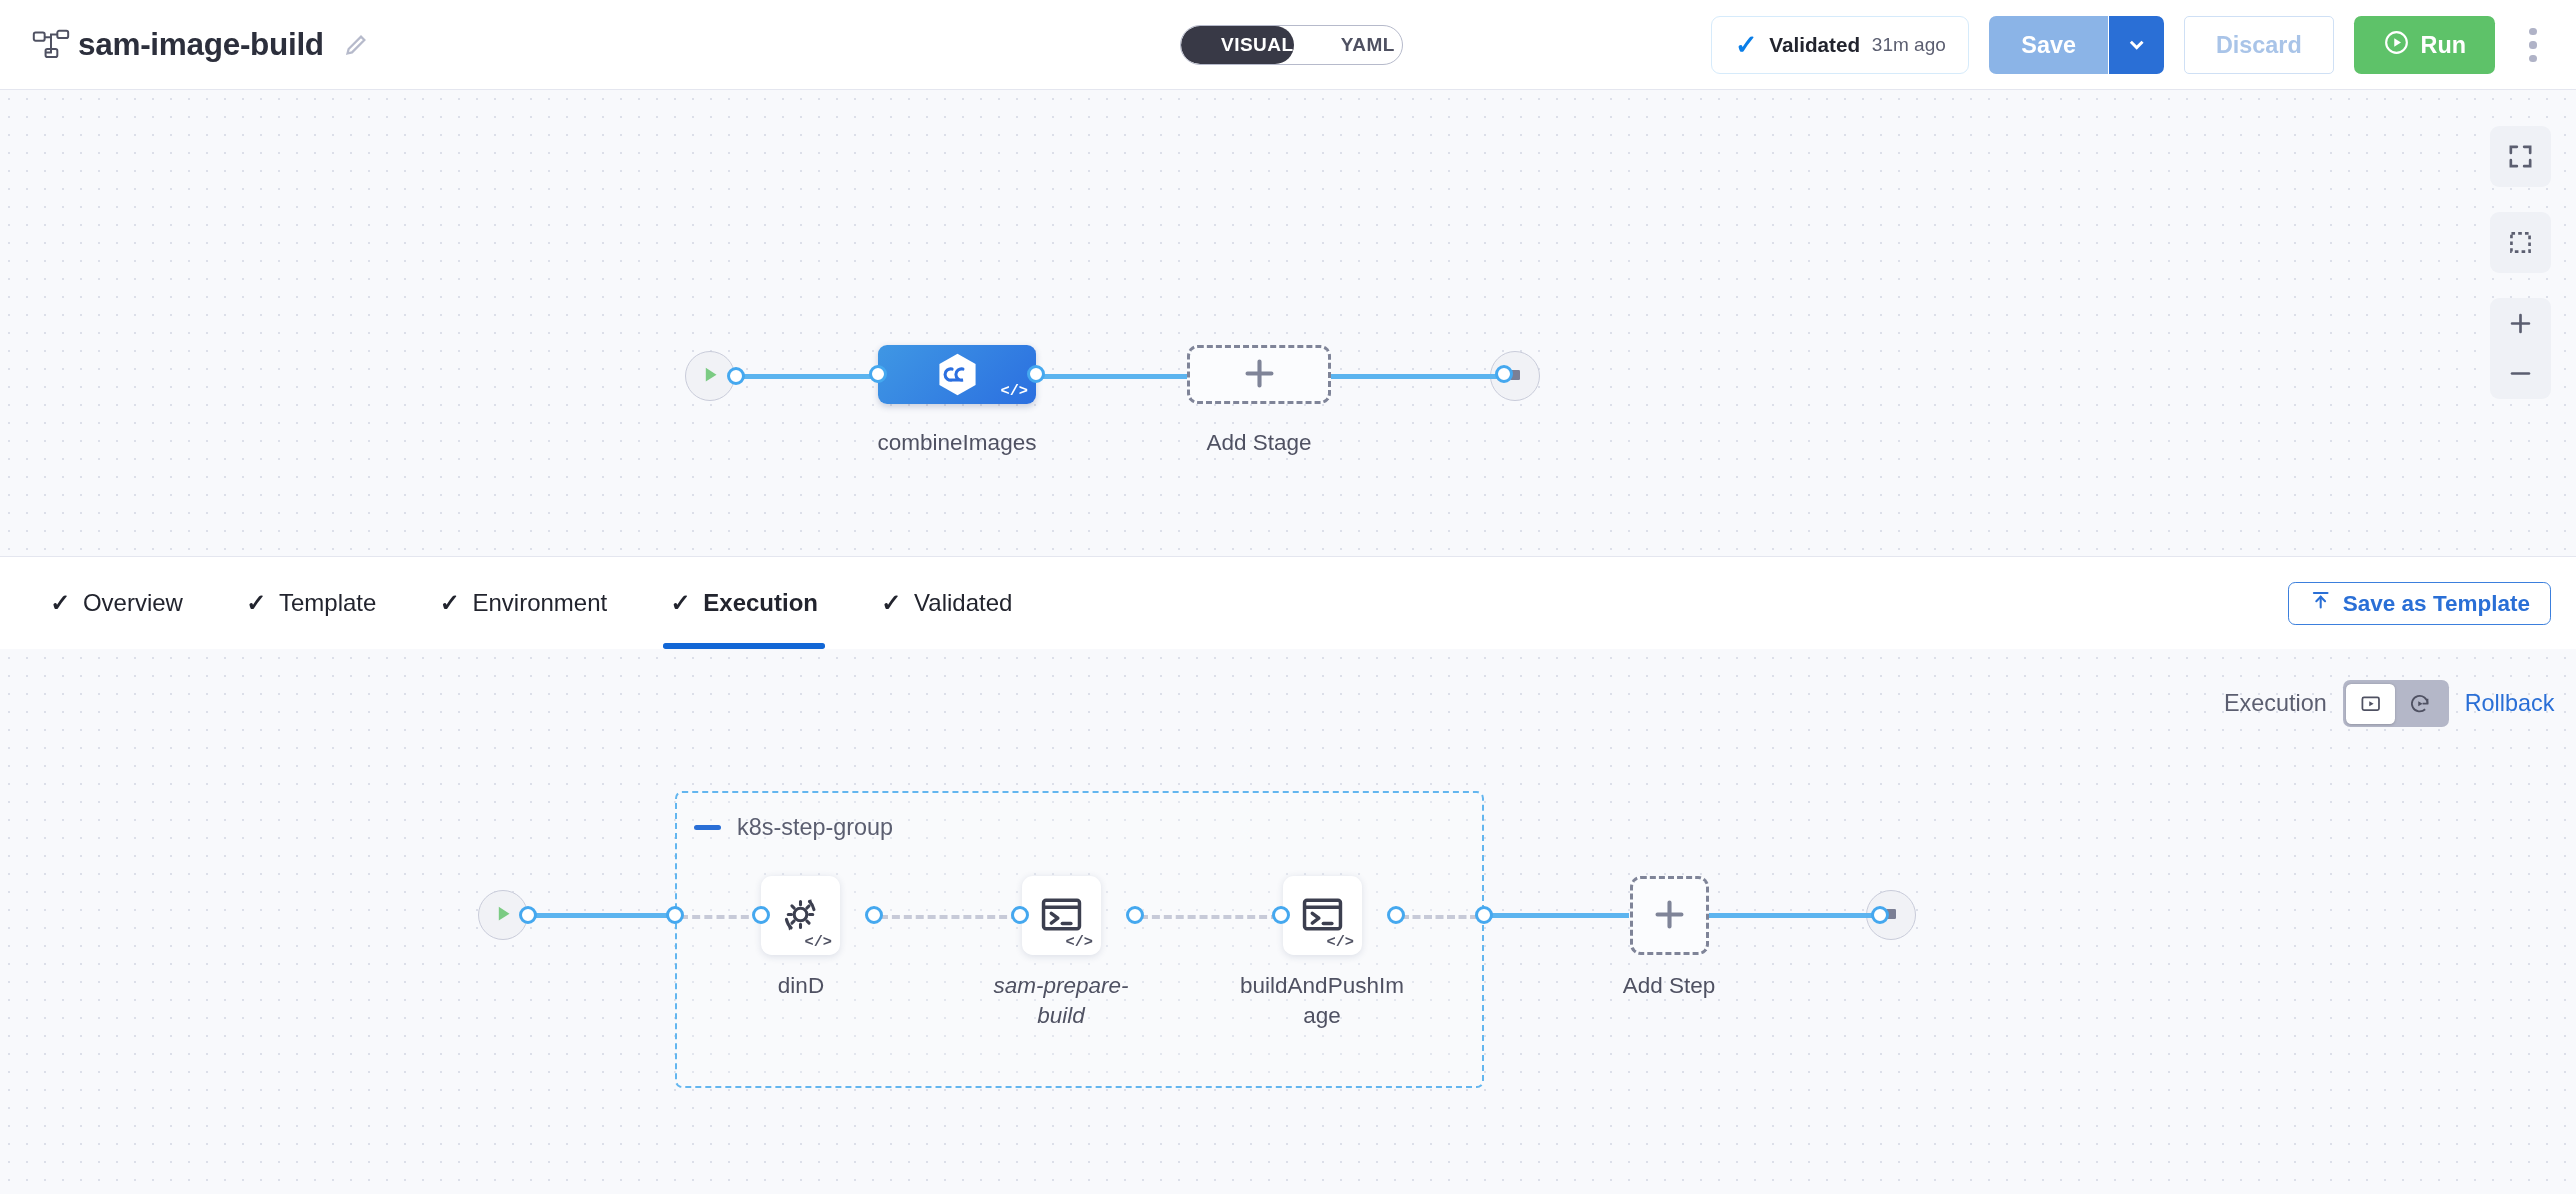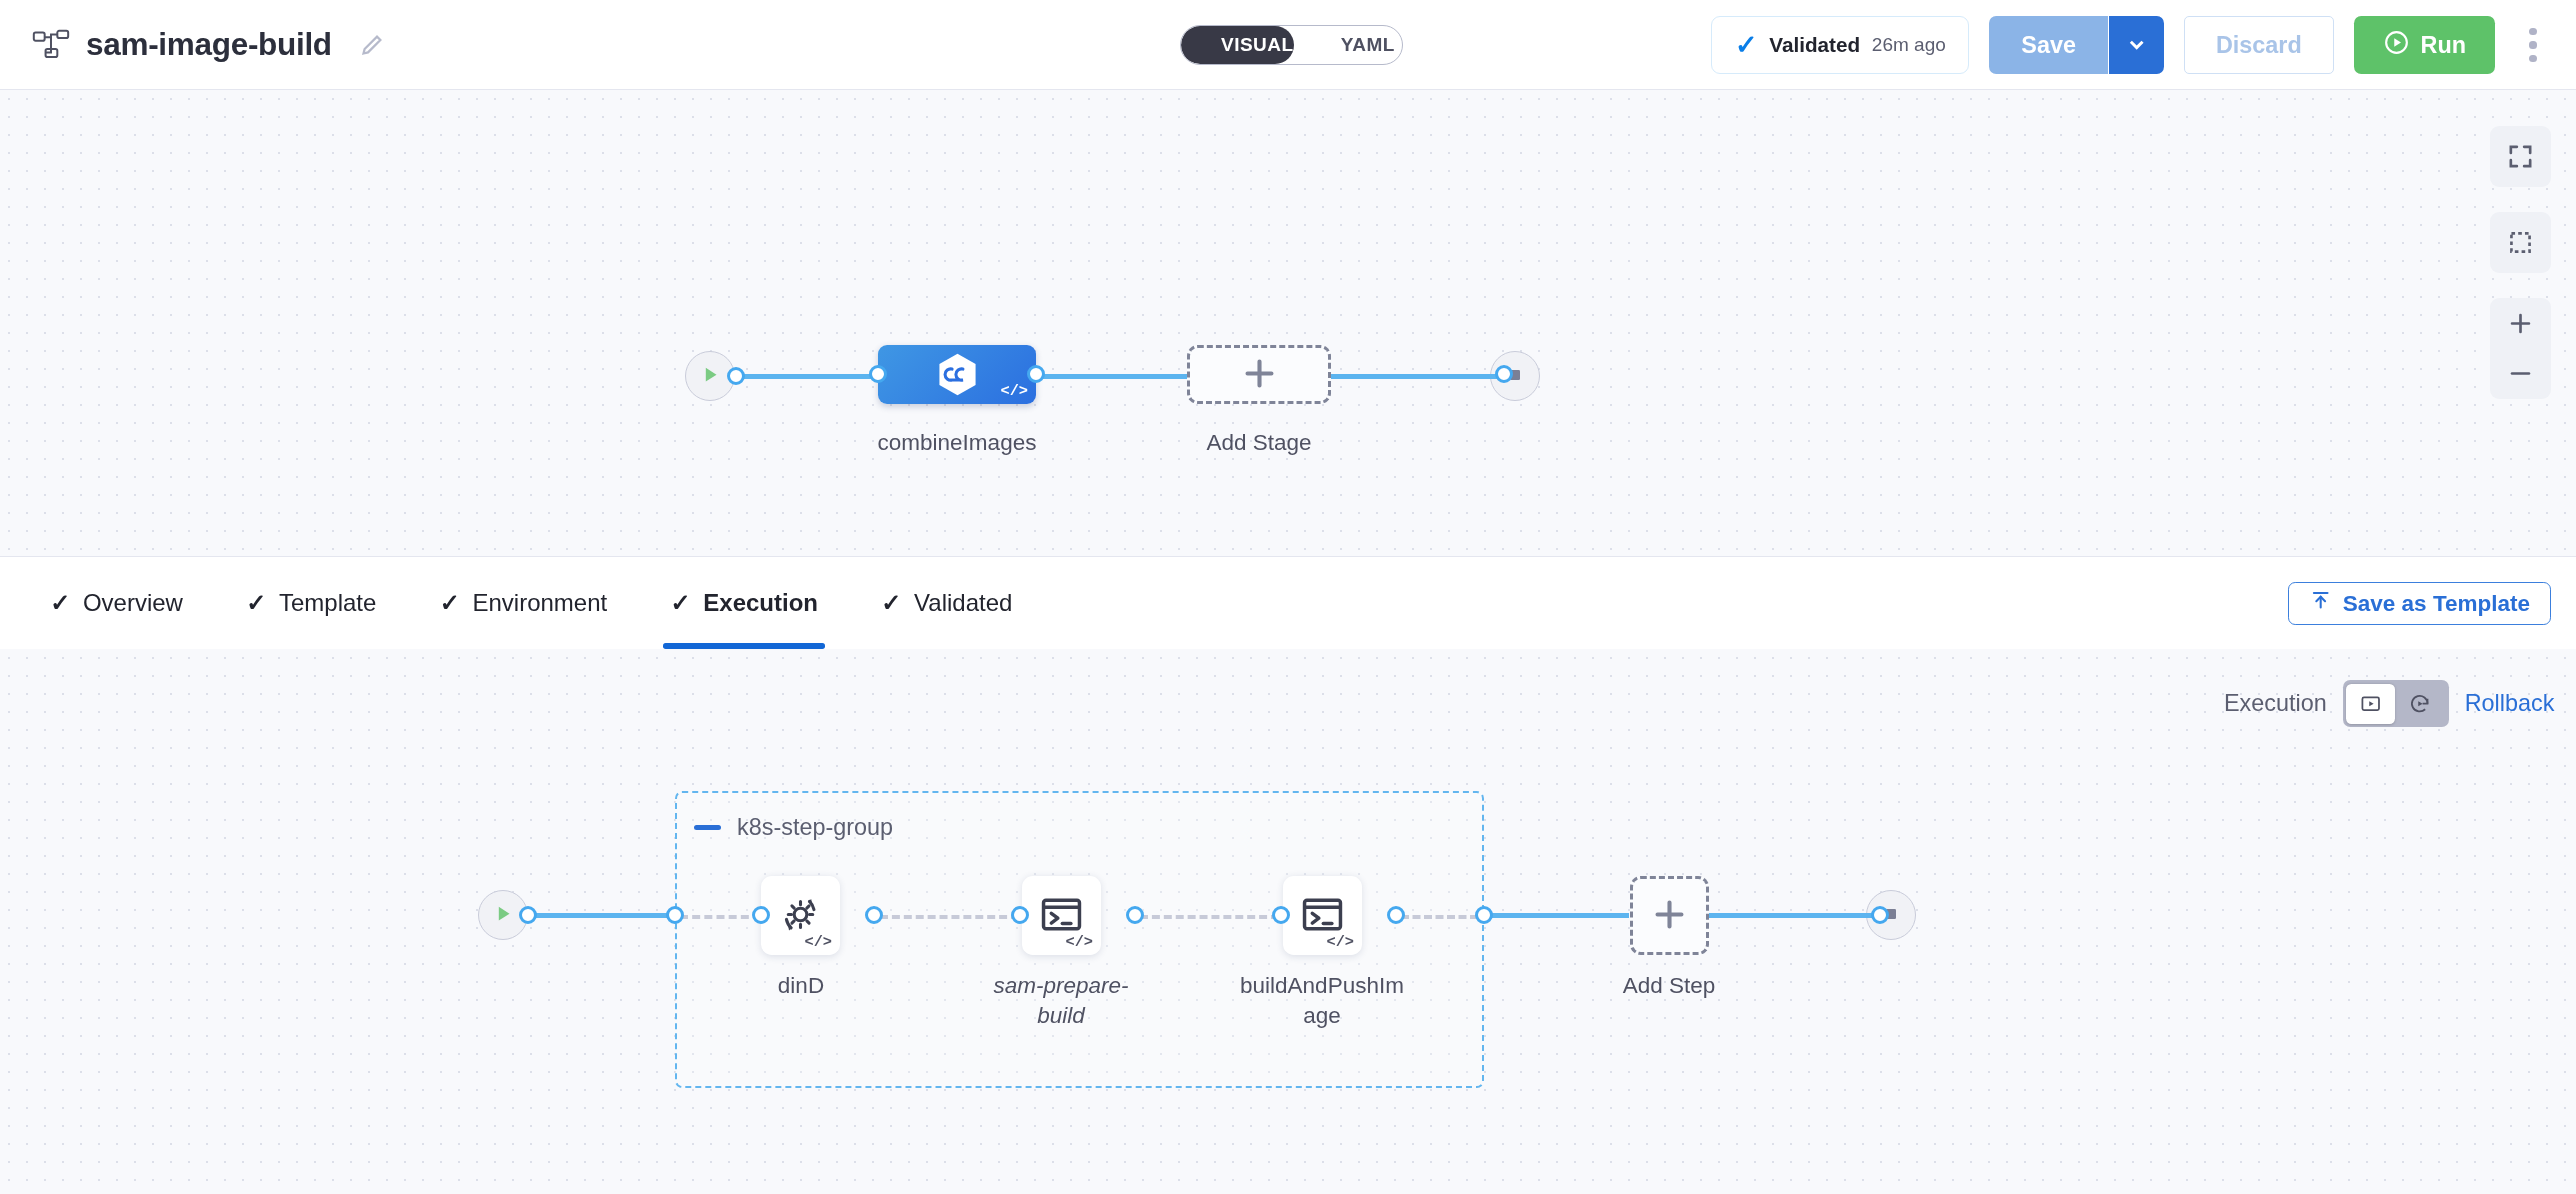--- a/index.html
+++ b/index.html
@@ -11,21 +11,21 @@
   }
 
   
   .header {
     position: absolute; left: 0; top: 0;
     width: 2576px; height: 90px;
     background: #ffffff;
     border-bottom: 1.8px solid #e4e6ef;
     display: flex; align-items: center;
   }
-  .hdr-left { display: flex; align-items: center; padding-left: 32px; gap: 16px; }
+  .hdr-left { display: flex; align-items: center; padding-left: 32px; gap: 8px; }
   .pipeline-icon { width: 38px; height: 31px; color: #4f5162; flex: none; }
   .page-title {
     font-size: 31.5px; font-weight: 700; color: #2c2f3c; letter-spacing: -0.3px;
     white-space: nowrap;
   }
   .edit-pencil { width: 27px; height: 27px; color: #b6bacb; margin-left: 10.8px; }
 
   
   .view-toggle {
     position: absolute; left: 1180px; top: 25px;
@@ -222,21 +222,21 @@
 
   <div class="view-toggle">
     <div class="view-opt active">VISUAL</div>
     <div class="view-opt">YAML</div>
   </div>
 
   <div class="hdr-right">
     <div class="validated-pill">
       <span class="check">✓</span>
       <span class="validated-label">Validated</span>
-      <span class="validated-time">26m ago</span>
+      <span class="validated-time">31m ago</span>
     </div>
 
     <div class="save-group">
       <div class="save-main">Save</div>
       <div class="save-caret">
         <svg viewBox="0 0 24 24" fill="none" stroke="currentColor" stroke-width="3">
           <path d="M6 9l6 6 6-6"></path>
         </svg>
       </div>
     </div>

